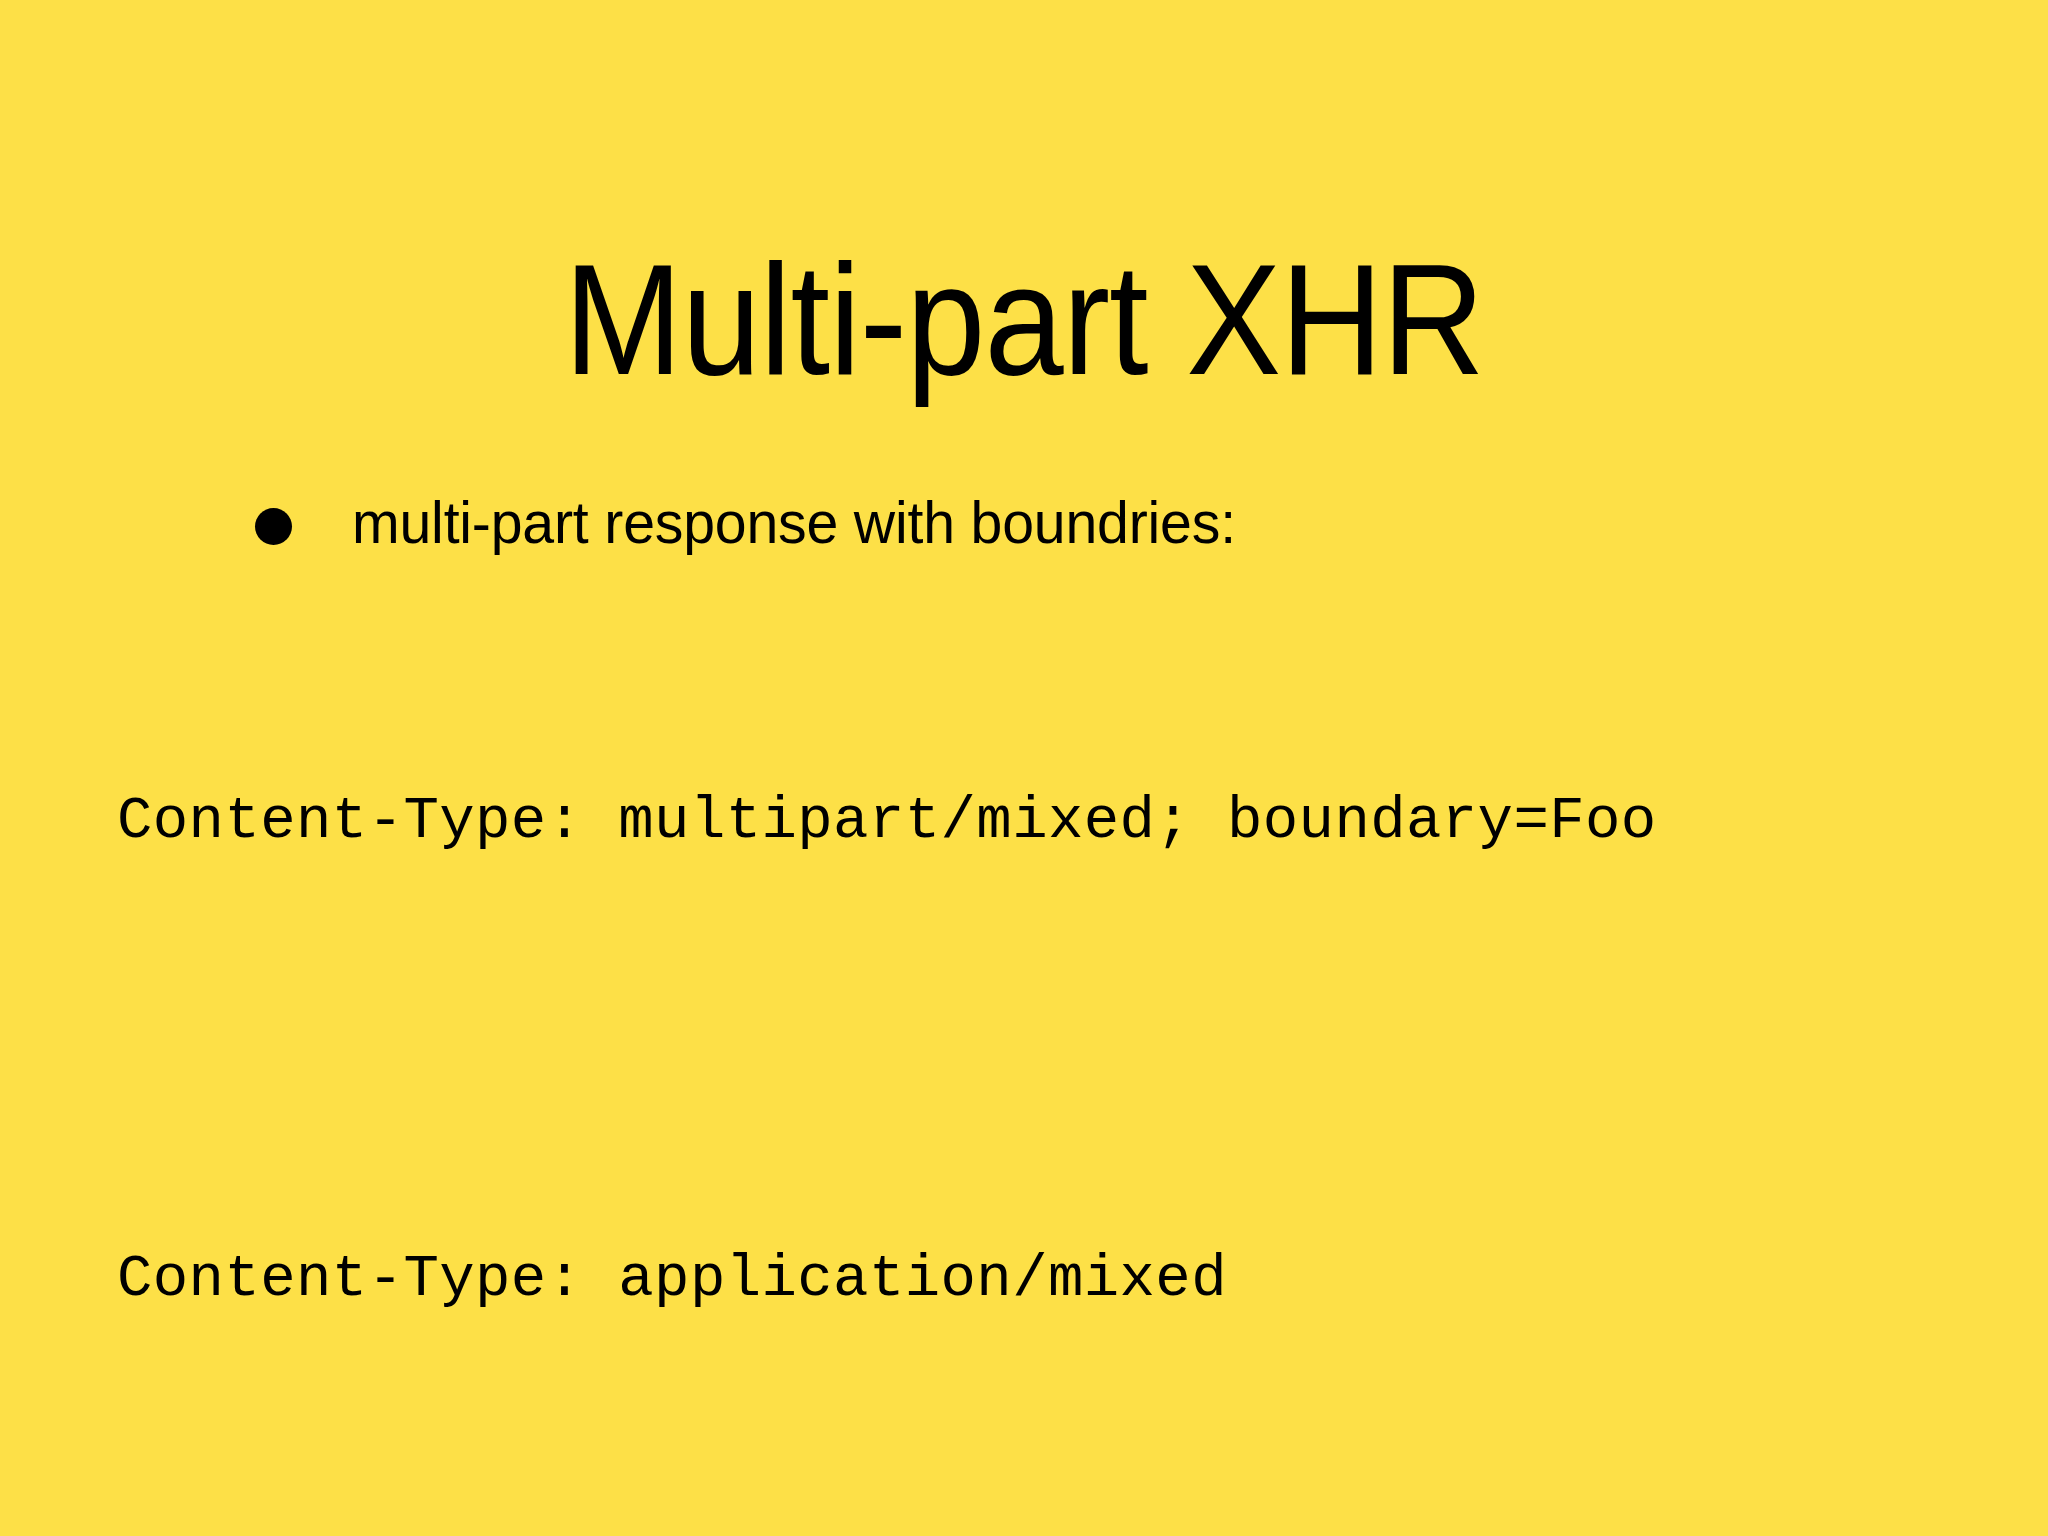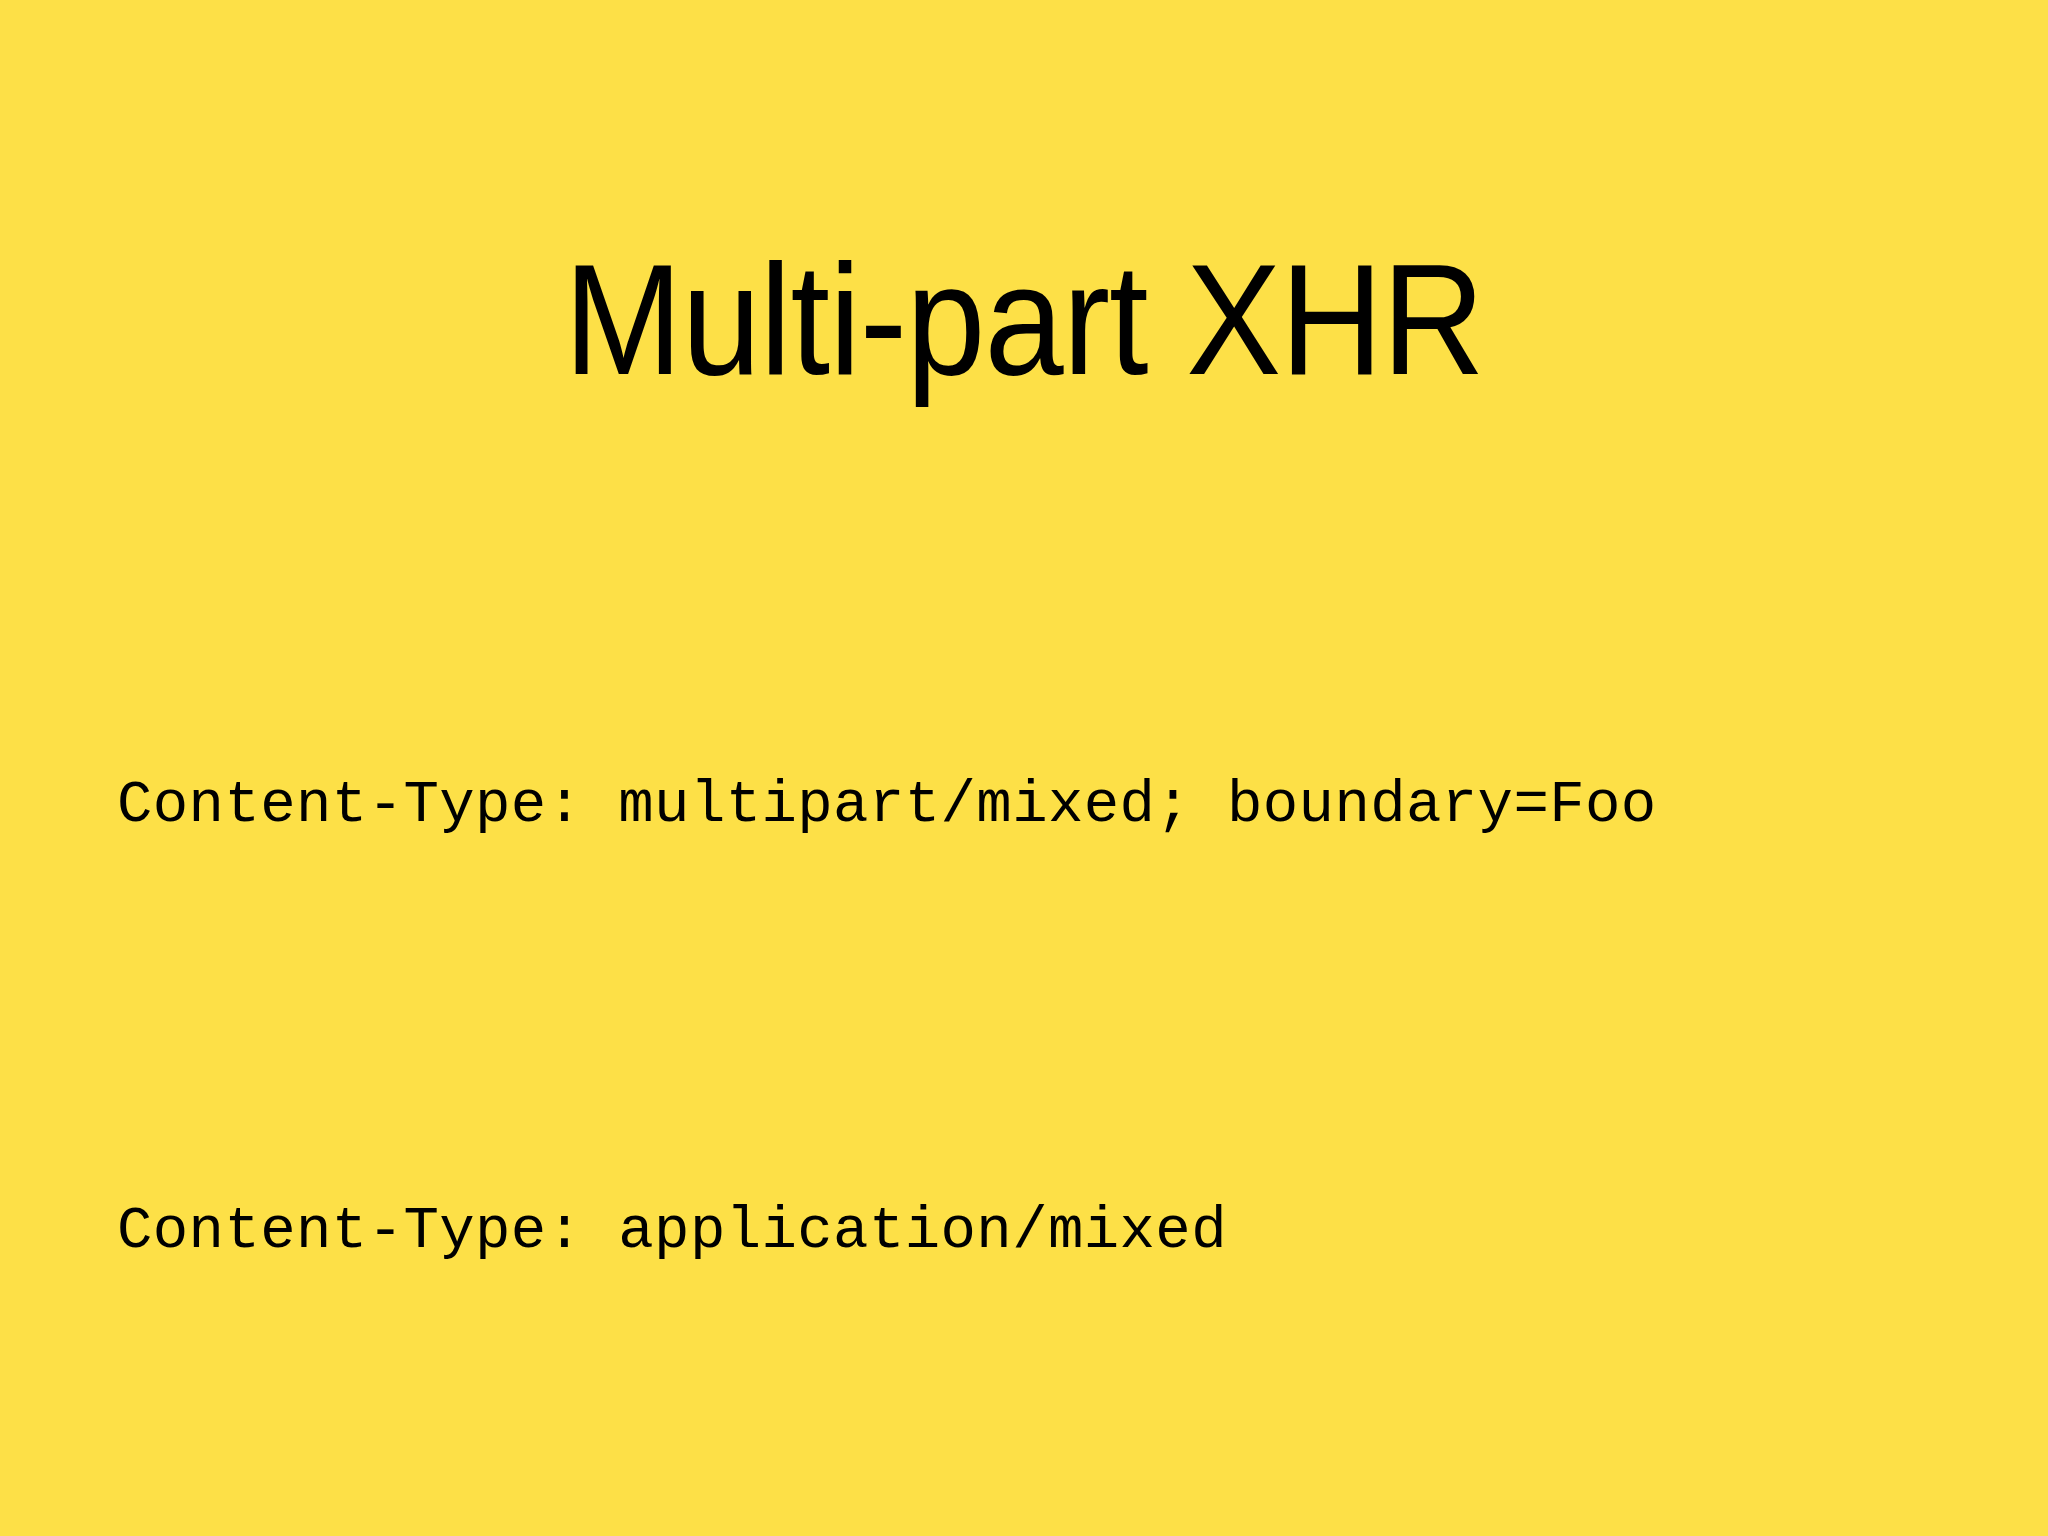--- a/index.html
+++ b/index.html
@@ -84,33 +84,40 @@
     font-weight: 400;
     line-height: 71px;
     color: #000000;
     white-space: pre;
     letter-spacing: 0.4px;
   }
 
   .code-line {
     height: 71px;
     white-space: pre;
+    margin-top: 16px;
   }
 
   .code-line.blank {
     height: 71px;
   }
 </style>
 </head>
 <body>
 
 <div id="slide">
 
   <h1 id="slide-title">Multi-part XHR</h1>
 
+  <div id="bullet-list">
+    <div class="bullet-row">
+      <span class="bullet-dot"></span>
+      <span class="bullet-text">multi-part response with boundries:</span>
+    </div>
+  </div>
 
   <div id="code-block">
     <div class="code-line">Content-Type: multipart/mixed; boundary=Foo</div>
     <div class="code-line blank"></div>
     <div class="code-line">Content-Type: application/mixed</div>
     
     
     
     
     

